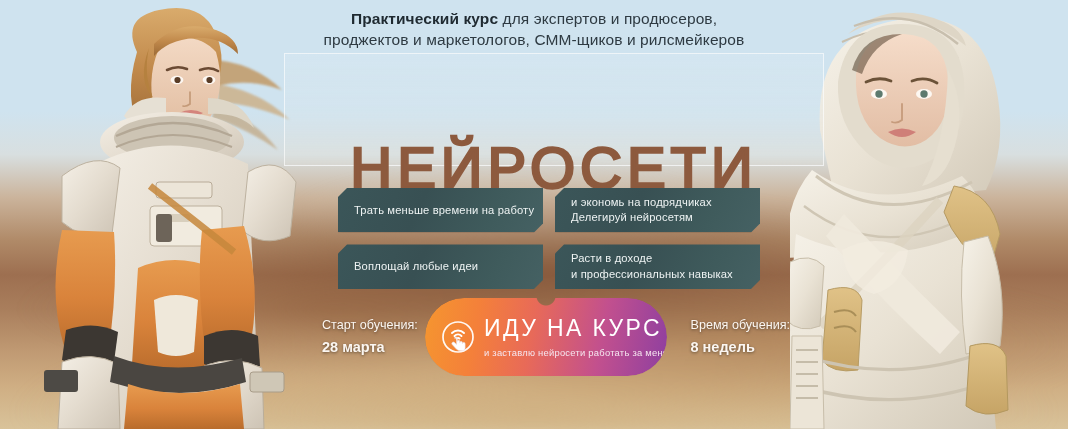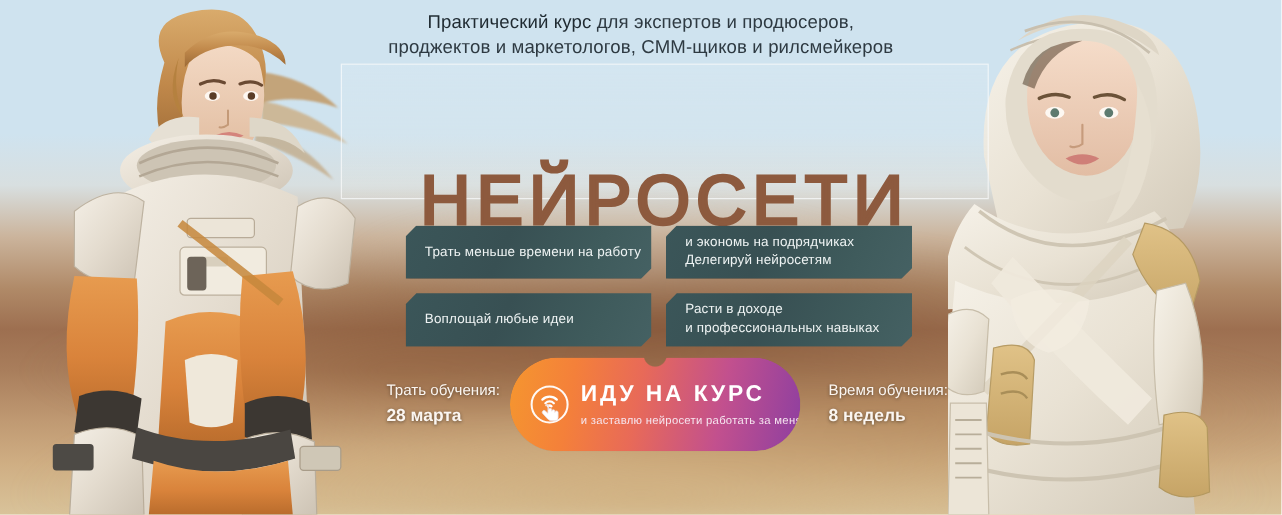--- a/index.html
+++ b/index.html
@@ -52,21 +52,21 @@
   
   .kicker{
     position:absolute; top:8px; left:0; right:0;
     text-align:center;
     color:#2e3a42;
     font-size:15.5px;
     line-height:1.38;
     letter-spacing:.1px;
     z-index:6;
   }
-  .kicker b{ font-weight:400; color:#1f2a31; }
+  .kicker b{ font-weight:700; color:#1f2a31; }
 
   
   .title-frame{
     position:absolute;
     left:284px; top:53px;
     width:540px; height:113px;
     border:1px solid rgba(255,255,255,.62);
     background:linear-gradient(to bottom, rgba(222,236,244,.30), rgba(240,232,220,.12));
     z-index:5;
   }
@@ -174,22 +174,22 @@
   }
   .cta-icon{
     width:34px; height:34px;
     flex:0 0 34px;
     margin-right:9px;
     position:relative;
   }
   .cta-text{ display:flex; flex-direction:column; justify-content:center; }
   .cta-title{
     color:#ffffff;
-    font-weight:700;
-    font-size:19px;
+    font-weight:400;
+    font-size:23px;
     letter-spacing:2.4px;
     line-height:1.05;
     white-space:nowrap;
   }
   .cta-sub{
     color:#f6e6f0;
     font-size:9.4px;
     letter-spacing:.25px;
     margin-top:6px;
     white-space:nowrap;
@@ -383,21 +383,21 @@
     <div class="chip">
       <span>Расти в доходе</span>
       <span>и профессиональных навыках</span>
     </div>
 
   </div>
 
   <div class="cta-row">
 
     <div class="meta meta-left">
-      <span>Трать обучения:</span>
+      <span>Старт обучения:</span>
       <span class="val">28 марта</span>
     </div>
 
     <div class="cta">
       <span class="cta-icon">
         <svg viewBox="0 0 34 34" width="34" height="34">
           <circle cx="17" cy="17" r="15" fill="none" stroke="#ffffff" stroke-width="1.7" opacity=".95"></circle>
           <path d="M11 13 a8.5 8.5 0 0 1 12 0" fill="none" stroke="#ffffff" stroke-width="1.9" stroke-linecap="round"></path>
           <path d="M13.5 16 a5 5 0 0 1 7 0" fill="none" stroke="#ffffff" stroke-width="1.9" stroke-linecap="round"></path>
           <path d="M15.6 18.6 a2.2 2.2 0 0 1 3 0" fill="none" stroke="#ffffff" stroke-width="1.9" stroke-linecap="round"></path>

